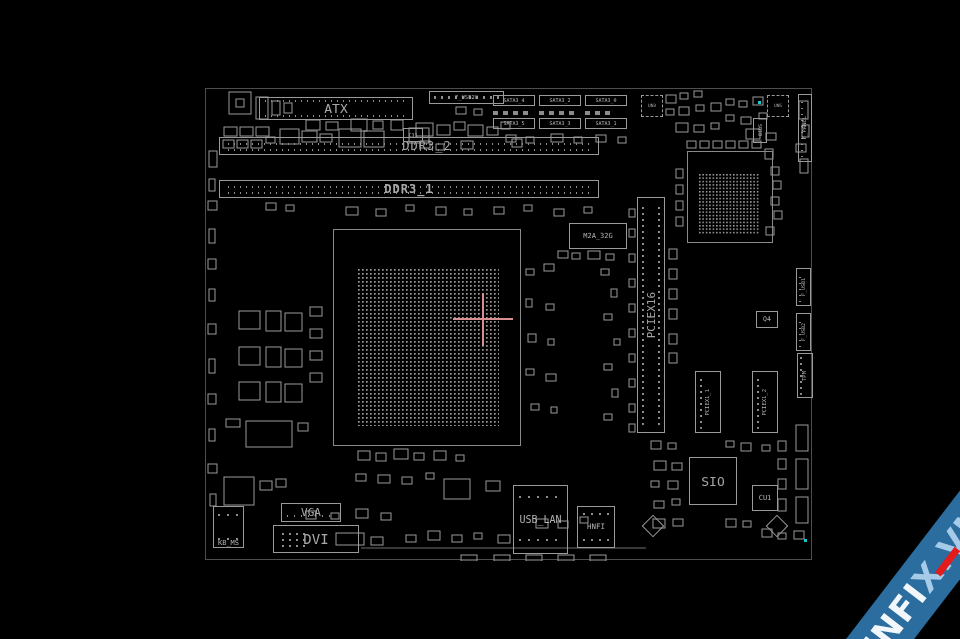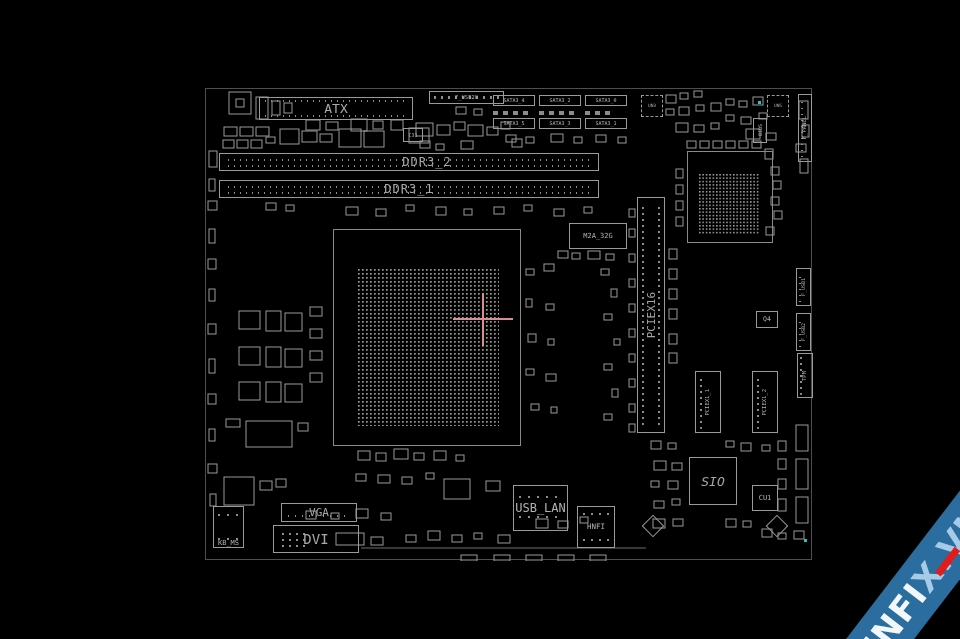--- a/index.html
+++ b/index.html
@@ -47,35 +47,35 @@
   .un{width:22px;height:22px;font-size:4.5px;border-style:dashed;}
   .fpanel{left:592px;top:5px;width:14px;height:68px;font-size:5.5px;
        background-image:repeating-linear-gradient(0deg,#8d8d8d 0 1.5px,transparent 1.5px 6px);
        background-size:2px 90%;background-position:2px 50%;}
   .vheader{width:15px;height:38px;font-size:5px;
        background-image:repeating-linear-gradient(0deg,#8d8d8d 0 1.5px,transparent 1.5px 6px);
        background-size:2px 84%;background-position:2px 50%;}
   .tpm{left:591px;top:264px;width:16px;height:45px;font-size:5.5px;
        background-image:repeating-linear-gradient(0deg,#8d8d8d 0 1.5px,transparent 1.5px 6px);
        background-size:2px 88%;background-position:2px 50%;}
-  .sio{left:483px;top:368px;width:48px;height:48px;font-size:13px;color:#a5a5a5;font-style:italic;}
+  .sio{left:483px;top:368px;width:48px;height:48px;font-size:13px;color:#a5a5a5;}
   .cu1{left:546px;top:396px;width:26px;height:26px;font-size:7px;}
   .kbms{left:7px;top:417px;width:31px;height:42px;font-size:7px;
        background-image:repeating-linear-gradient(90deg,#8d8d8d 0 2px,transparent 2px 9px),
                         repeating-linear-gradient(90deg,#8d8d8d 0 2px,transparent 2px 9px);
        background-size:70% 2px,70% 2px;background-position:50% 7px,50% calc(100% - 7px);align-items:flex-end;}
-  .vga{left:75px;top:414px;width:76px;height:19px;font-size:11px;color:#a8a8a8;
+  .vga{left:75px;top:414px;width:60px;height:19px;font-size:11px;color:#a8a8a8;
        background-image:repeating-linear-gradient(90deg,#8d8d8d 0 1.5px,transparent 1.5px 7px);
        background-size:80% 2px;background-position:40% 70%;}
   .dvi{left:67px;top:436px;width:86px;height:28px;font-size:14px;color:#a8a8a8;
        background-image:repeating-linear-gradient(90deg,#8d8d8d 0 2px,transparent 2px 7px),
                         repeating-linear-gradient(90deg,#8d8d8d 0 2px,transparent 2px 7px),
                         repeating-linear-gradient(90deg,#8d8d8d 0 2px,transparent 2px 7px);
        background-size:26px 2px,26px 2px,26px 2px;background-position:8px 7px,8px 13px,8px 19px;}
-  .usblan{left:307px;top:396px;width:55px;height:46px;font-size:12px;
+  .usblan{left:307px;top:396px;width:55px;height:69px;font-size:10px;
        background-image:repeating-linear-gradient(90deg,#8d8d8d 0 2px,transparent 2px 9px),
                         repeating-linear-gradient(90deg,#8d8d8d 0 2px,transparent 2px 9px);
        background-size:80% 2px,80% 2px;background-position:50% 10px,50% calc(100% - 12px);}
   .audio{left:371px;top:417px;width:38px;height:42px;font-size:7.5px;
        background-image:repeating-linear-gradient(90deg,#8d8d8d 0 2px,transparent 2px 8px),
                         repeating-linear-gradient(90deg,#8d8d8d 0 2px,transparent 2px 8px);
        background-size:75% 2px,75% 2px;background-position:50% 6px,50% calc(100% - 6px);}
   .diamond{position:absolute;width:16px;height:16px;border:1px solid #9a9a9a;
        transform:rotate(45deg);box-sizing:border-box;}
   .crosshair-h{position:absolute;left:247px;top:229px;width:60px;height:2px;background:#d98f8f;}
@@ -356,24 +356,24 @@
   <div class="comp sata" style="left:287px;top:29px;">
       <span>SATA3_5</span>
     </div>
   <div class="comp sata" style="left:333px;top:29px;">
       <span>SATA3_3</span>
     </div>
   <div class="comp sata" style="left:379px;top:29px;">
       <span>SATA3_1</span>
     </div>
 
-  <div class="comp ddr" style="top:64px;padding-left:36px;">
+  <div class="comp ddr" style="top:48px;padding-left:36px;">
       <span>DDR3_2</span>
     </div>
-  <div class="comp ddr" style="top:91px;">
+  <div class="comp ddr" style="top:91px;font-weight:bold;">
       <span>DDR3_1</span>
     </div>
 
   <div class="comp cpu-socket nolabel"></div>
   <div class="crosshair-h"></div>
   <div class="crosshair-v"></div>
 
   <div class="comp m2">
       <span>M2A_32G</span>
     </div>

